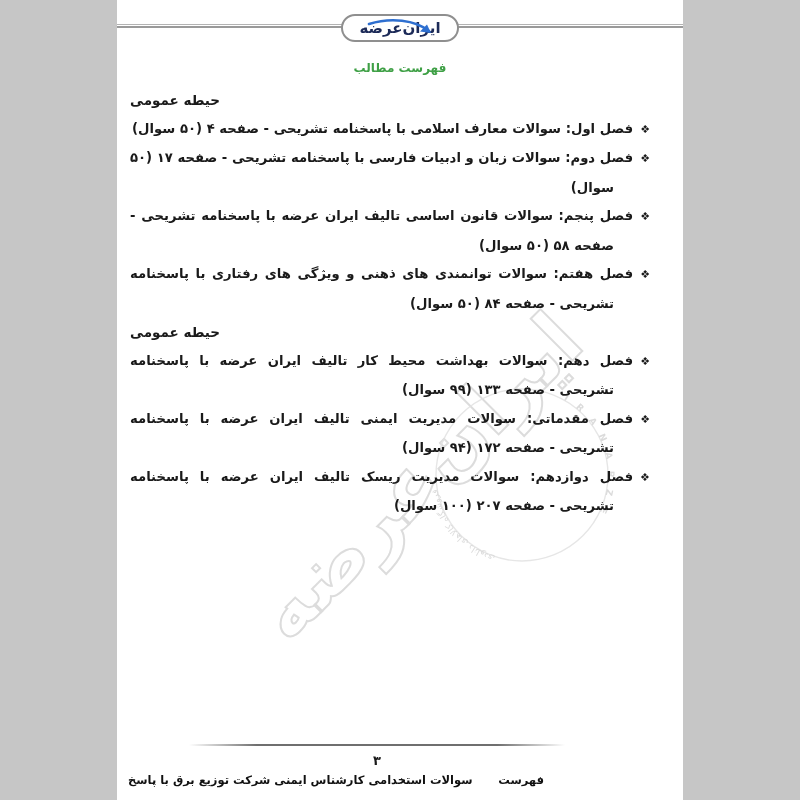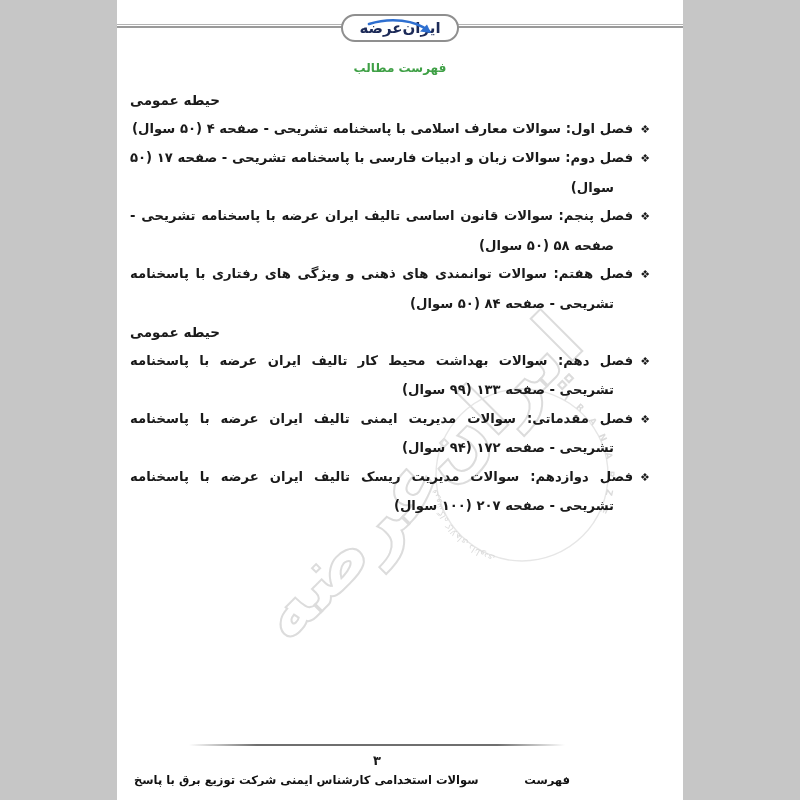--- a/index.html
+++ b/index.html
@@ -56,24 +56,24 @@
   .footer-rule{
     position:absolute; top:744px; left:72px; width:376px; height:2px;
     background:linear-gradient(to right, rgba(130,130,130,0), #6f6f6f 18%, #6f6f6f 82%, rgba(130,130,130,0));
   }
   .page-number{
     position:absolute; top:753px; left:72px; width:376px;
     text-align:center; font-size:13px; font-weight:bold; color:var(--ink);
   }
   .footer-row{position:absolute; top:773px; left:0; right:0; height:20px; direction:rtl;}
   .footer-section-label{
-    position:absolute; right:113px; font-size:11.5px; font-weight:bold; color:#111;
+    position:absolute; right:139px; font-size:11.5px; font-weight:bold; color:#111;
   }
   .footer-book-title{
-    position:absolute; left:17px; font-size:11.5px; font-weight:bold; color:#111; direction:rtl;
+    position:absolute; left:11px; font-size:11.5px; font-weight:bold; color:#111; direction:rtl;
   }
 </style>
 </head>
 <body>
 
 <div class="page">
 
   <div class="header">
     <div class="header-rule"></div>
     <div class="logo-pill">

